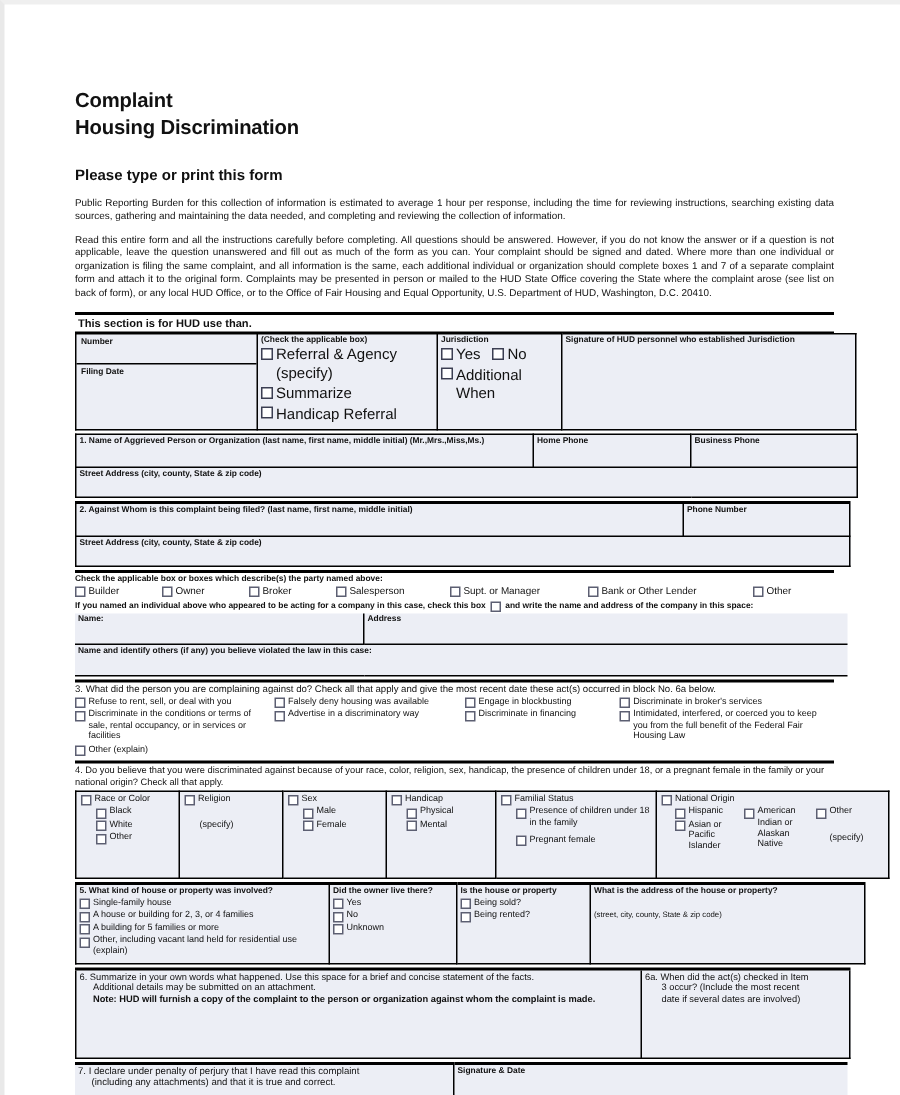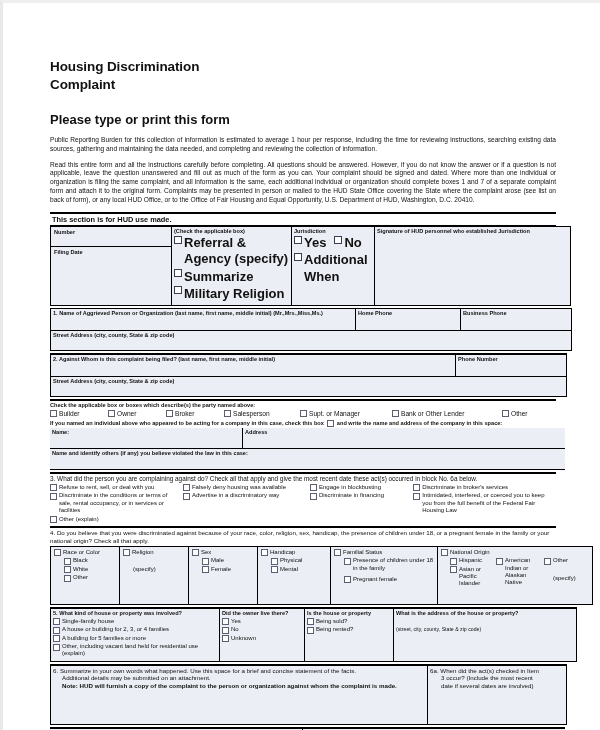--- a/index.html
+++ b/index.html
@@ -19,21 +19,21 @@
   }
   .sheet{
     position:absolute;left:47px;top:55px;width:506px;
   }
   
   .doc-title{
     font-size:13.5px;font-weight:bold;line-height:1.32;
     letter-spacing:-0.1px;margin:0 0 0 0;
   }
   .type-print{
-    font-size:13px;font-weight:bold;margin-top:18px;
+    font-size:10px;font-weight:bold;margin-top:18px;
   }
   .burden{
     font-size:6.6px;line-height:1.36;text-align:justify;margin-top:9px;
   }
   .burden p{margin:0 0 7px 0;}
   
   .grid{border-collapse:collapse;width:506px;table-layout:fixed;}
   .grid td{
     border:1px solid #000;
     vertical-align:top;
@@ -50,21 +50,21 @@
   
   .cb{
     display:inline-block;width:7px;height:7px;
     border:1px solid #5c5f72;background:#fff;
     vertical-align:-1px;margin-right:2px;box-sizing:border-box;
   }
   .cb-lg{width:8px;height:8px;border:1.2px solid #3b3e52;}
   .ckrow{display:flex;align-items:flex-start;margin-bottom:1px;}
   .ckrow .cb{flex:0 0 auto;margin-top:0.5px;}
   .ckrow span.t{font-size:6px;line-height:1.2;}
-  .ckrow span.tb{font-size:13px;font-weight:bold;line-height:1.25;}
+  .ckrow span.tb{font-size:10px;font-weight:normal;line-height:1.25;}
   
   .hud-cell{padding:2px 3px;}
   
   .s3grid{display:flex;}
   .s3col{padding-right:4px;}
   
   .s4 td{padding:2px 3px;}
   .indent{padding-left:10px;}
   
   .footer{
@@ -76,30 +76,30 @@
   .rule-top{border-top:2.2px solid #000;}
   .tiny{font-size:5.2px;font-weight:normal;}
 </style>
 </head>
 <body>
 
 <div class="page-frame">
 <div class="sheet">
 
   <div class="doc-title">
+    <div>Complaint</div>
     <div>Housing Discrimination</div>
-    <div>Complaint</div>
   </div>
   <div class="type-print">Please type or print this form</div>
   <div class="burden">
     <p>Public Reporting Burden for this collection of information is estimated to average 1 hour per response, including the time for reviewing instructions, searching existing data sources, gathering and maintaining the data needed, and completing and reviewing the collection of information.</p>
     <p>Read this entire form and all the instructions carefully before completing.  All questions should be answered.  However, if you do not know the answer or if a question is not applicable, leave the question unanswered and fill out as much of the form as you can.  Your complaint should be signed and dated. Where more than one individual or organization is filing the same complaint, and all information is the same, each additional individual or organization should complete boxes 1 and 7 of a separate complaint form and attach it to the original form.  Complaints may be presented in person or mailed to the HUD State Office covering the State where the complaint arose (see list on back of form), or any local HUD Office, or to the Office of Fair Housing and Equal Opportunity, U.S. Department of HUD, Washington, D.C. 20410.</p>
   </div>
 
-  <div class="hdrbar">This section is for HUD use made.</div>
+  <div class="hdrbar">This section is for HUD use than.</div>
   <table class="grid">
     <tbody>
           <tr>
       <td style="width:120px;padding:0;">
         <div class="hud-cell" style="height:15px;border-bottom:1px solid #000;">
           <span class="lbl">Number</span>
         </div>
         <div class="hud-cell" style="height:21px;">
           <span class="lbl">Filing Date</span>
         </div>
@@ -109,21 +109,21 @@
         <div class="ckrow">
           <span class="cb cb-lg"></span>
           <span class="tb">Referral &amp; Agency (specify)</span>
         </div>
         <div class="ckrow">
           <span class="cb cb-lg"></span>
           <span class="tb">Summarize</span>
         </div>
         <div class="ckrow">
           <span class="cb cb-lg"></span>
-          <span class="tb">Military Religion</span>
+          <span class="tb">Handicap Referral</span>
         </div>
       </td>
       <td style="width:78px;">
         <span class="lbl">Jurisdiction</span>
         <div style="display:flex;">
           <div class="ckrow" style="margin-right:8px;">
             <span class="cb cb-lg"></span>
             <span class="tb">Yes</span>
           </div>
           <div class="ckrow">

